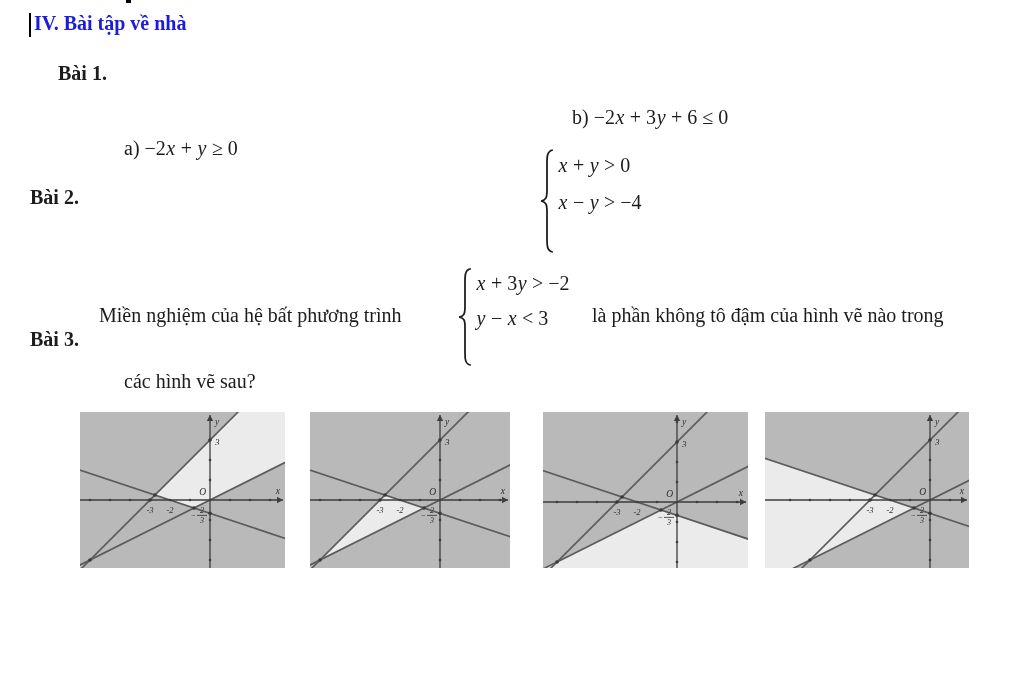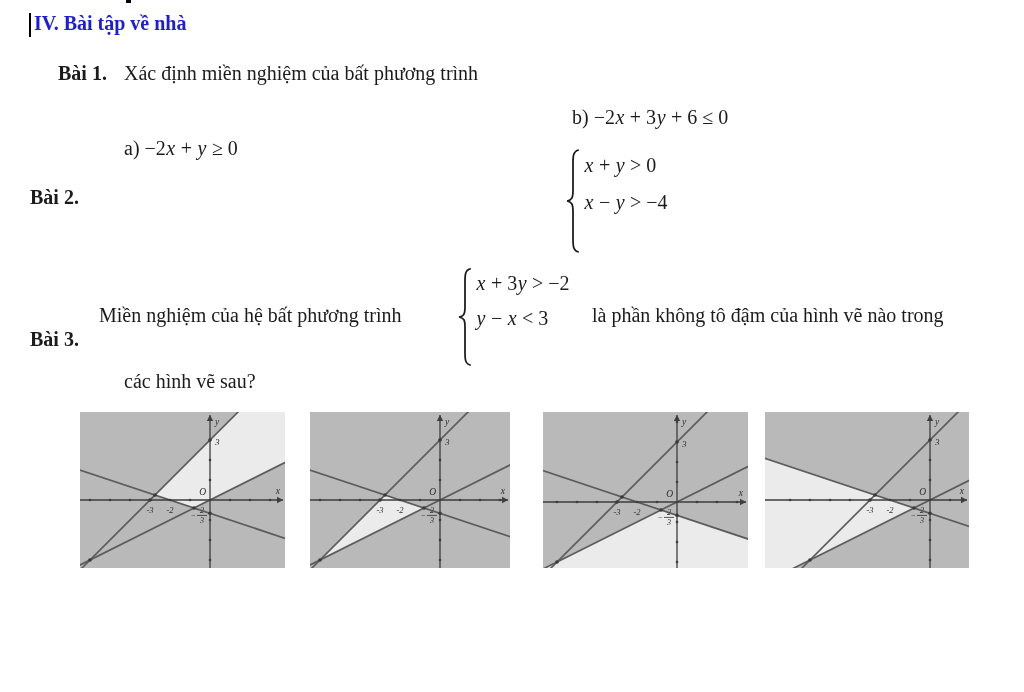--- a/index.html
+++ b/index.html
@@ -22,34 +22,33 @@
 <body>
 
 <div id="page">
 
   <div class="artifact" style="left:126px;top:0;width:5px;height:3px;"></div>
   <div class="caret" style="left:29px;top:13px;height:24px;"></div>
 
   <div class="abs header-title" style="left:34px;top:12px;color:#1c1cd9;">IV. Bài tập về nhà</div>
 
   <div class="abs t b" style="left:30px;top:62px;margin-left:28px;">Bài 1.</div>
-  <div class="abs t" style="left:124px;top:62px;">Xác định miền nghiệm của bất phương trình</div>
 
   <div class="abs t" style="left:124px;top:106px;margin-top:31px;">
     <span>a)</span>
     <span class="math">−2<i>x</i> + <i>y</i> ≥ 0</span>
   </div>
   <div class="abs t" style="left:572px;top:106px;">
     <span>b)</span>
     <span class="math">−2<i>x</i> + 3<i>y</i> + 6 ≤ 0</span>
   </div>
 
   <div class="abs t b" style="left:30px;top:186px;">Bài 2.</div>
 
-  <div class="abs system" style="left:566px;top:147px;">
+  <div class="abs system" style="left:540px;top:147px;">
     <svg width="14" height="108" viewBox="0 0 12 110" preserveAspectRatio="none">
       <path d="M11,3 C6,4 6,10 6,16 L6,44 C6,52 5,54 1,55 C5,56 6,58 6,66 L6,94 C6,100 6,106 11,107" fill="none" stroke="#1a1a1a" stroke-width="1.5"></path>
     </svg>
     <div class="sysrows" style="line-height:37px;margin-left:4px;">
       <div class="math"><i>x</i> + <i>y</i> &gt; 0</div>
       <div class="math"><i>x</i> − <i>y</i> &gt; −4</div>
     </div>
   </div>
 
   <div class="abs t b" style="left:30px;top:304px;margin-top:24px;">Bài 3.</div>

